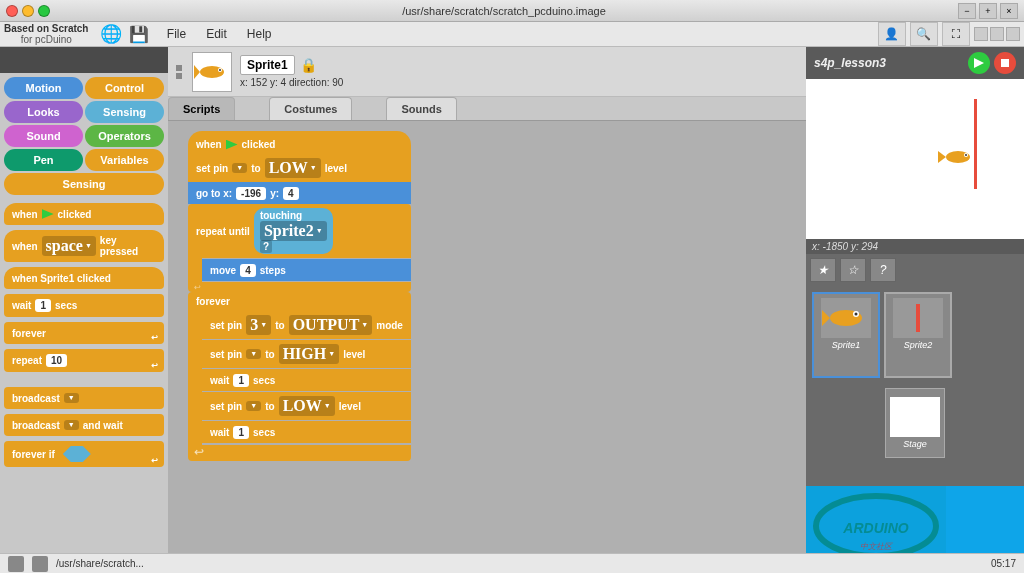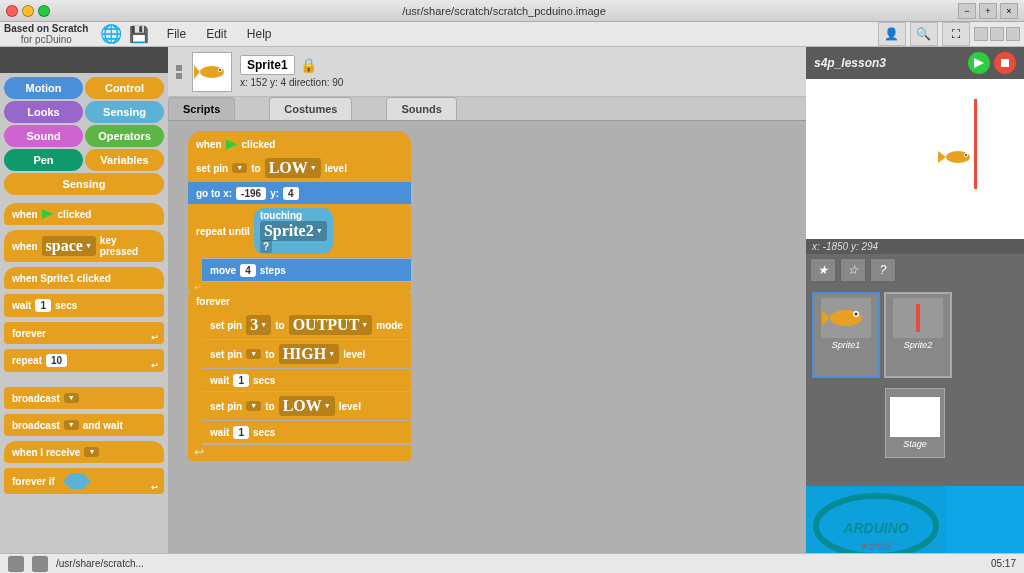--- a/index.html
+++ b/index.html
@@ -230,24 +230,20 @@
         <span>broadcast</span>
         <span class="sb-dd"> </span>
       </div>
 
       <div class="block block-orange">
         <span>broadcast</span>
         <span class="sb-dd"> </span>
         <span>and wait</span>
       </div>
 
-      <div class="block block-orange" style="border-radius:12px 12px 4px 4px;">
-        <span>when I receive</span>
-        <span class="sb-dd"> </span>
-      </div>
 
       <div class="block block-orange">
         <span>forever if</span>
         <span style="display:inline-block;background:#5cb1d6;width:28px;height:16px;clip-path:polygon(8px 0%,calc(100% - 8px) 0%,100% 50%,calc(100% - 8px) 100%,8px 100%,0% 50%);margin-left:4px;"></span>
         <span class="block-arrow">↩</span>
       </div>
     </div>
   </div>
 
   <div id="editor-area">

